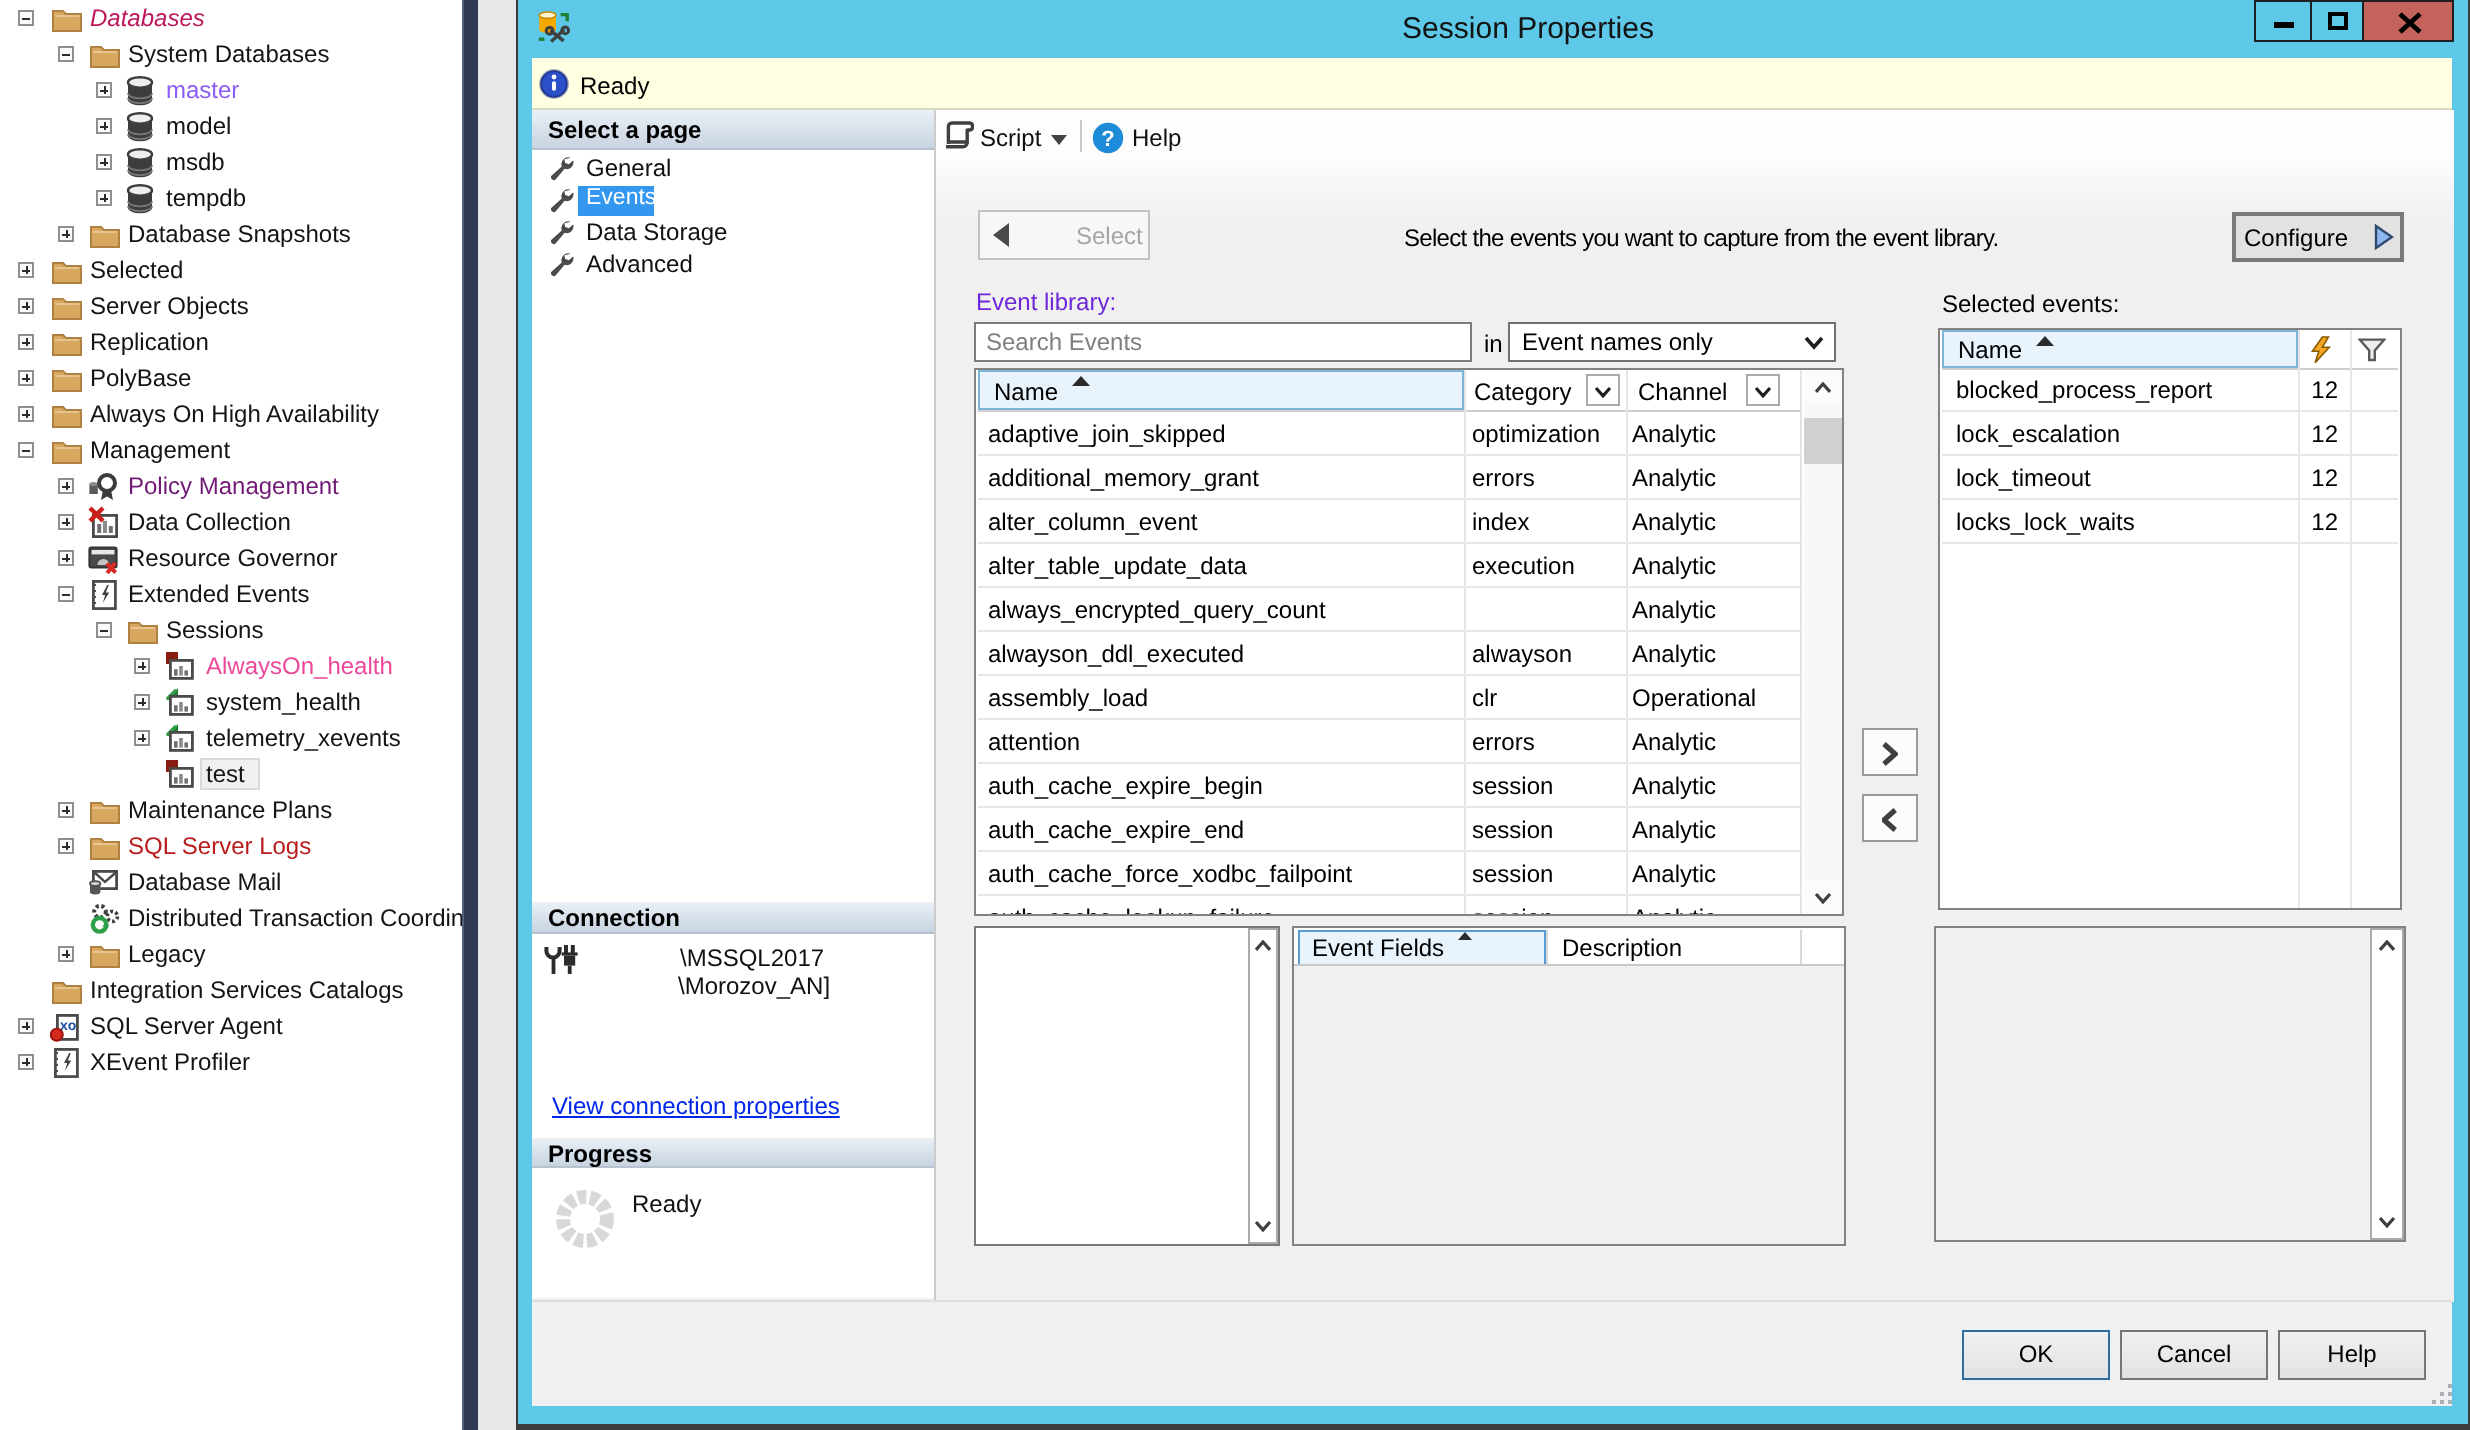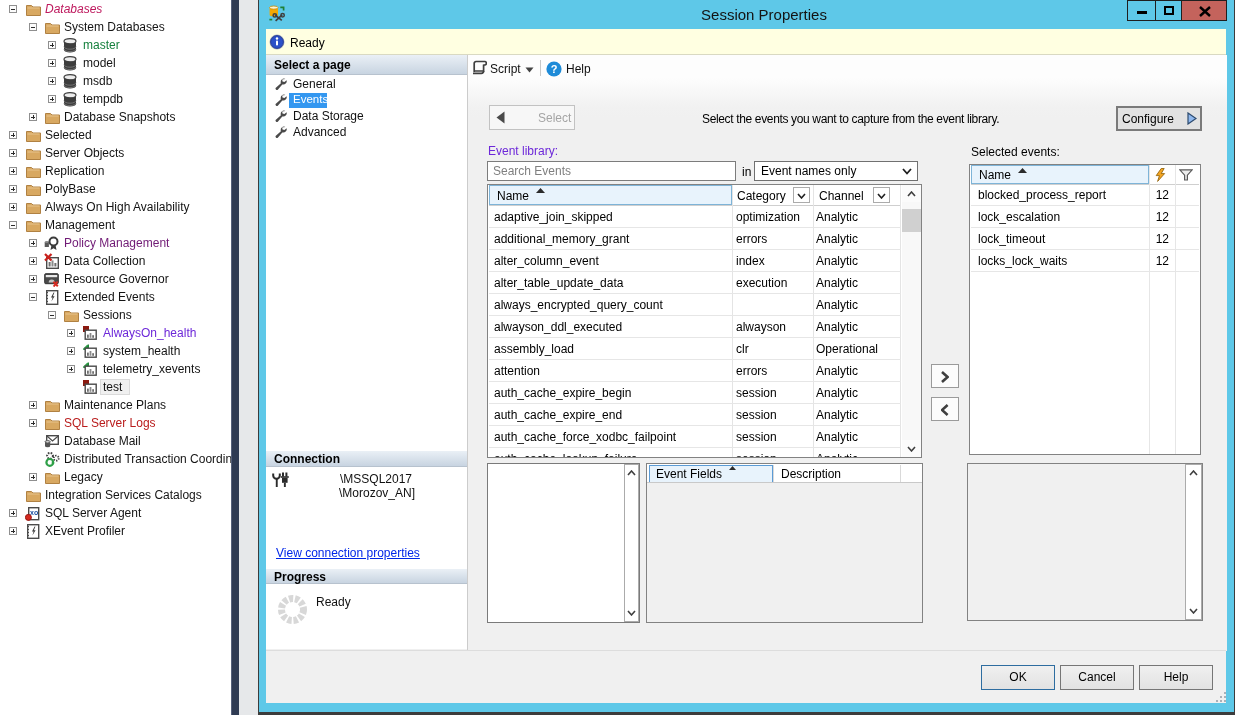--- a/index.html
+++ b/index.html
@@ -25,21 +25,21 @@
     <div style="left:48px;top:41px;width:8px;height:8px;background:#fcfcfc;border:1px solid #8f8f8f;">
       <div style="left:1px;top:2.5px;width:4px;height:1px;background:#2b2b2b"></div>
       <div style="left:2.5px;top:1px;width:1px;height:4px;background:#2b2b2b"></div>
     </div>
     <svg style="left:63px;top:38px" width="14" height="15" viewBox="0 0 14 15">
       <path d="M1 3.2 L1 12 A6 2.6 0 0 0 13 12 L13 3.2 Z" fill="#3D3D3D"></path>
       <ellipse cx="7" cy="3.2" rx="6" ry="2.6" fill="#EDEDED" stroke="#3D3D3D" stroke-width="1.2"></ellipse>
       <path d="M1 8.6 A6 2.6 0 0 0 13 8.6" fill="none" stroke="#777" stroke-width="0.9"></path>
       <path d="M1 11 A6 2.6 0 0 0 13 11" fill="none" stroke="#777" stroke-width="0.9"></path>
     </svg>
-    <div style="left:83px;top:37.0px;height:16px;line-height:16px;font-size:12px;color:#15803d;white-space:nowrap;">master</div>
+    <div style="left:83px;top:37.0px;height:16px;line-height:16px;font-size:12px;color:#8b5cf6;white-space:nowrap;">master</div>
     <div style="left:48px;top:59px;width:8px;height:8px;background:#fcfcfc;border:1px solid #8f8f8f;">
       <div style="left:1px;top:2.5px;width:4px;height:1px;background:#2b2b2b"></div>
       <div style="left:2.5px;top:1px;width:1px;height:4px;background:#2b2b2b"></div>
     </div>
     <svg style="left:63px;top:56px" width="14" height="15" viewBox="0 0 14 15">
       <path d="M1 3.2 L1 12 A6 2.6 0 0 0 13 12 L13 3.2 Z" fill="#3D3D3D"></path>
       <ellipse cx="7" cy="3.2" rx="6" ry="2.6" fill="#EDEDED" stroke="#3D3D3D" stroke-width="1.2"></ellipse>
       <path d="M1 8.6 A6 2.6 0 0 0 13 8.6" fill="none" stroke="#777" stroke-width="0.9"></path>
       <path d="M1 11 A6 2.6 0 0 0 13 11" fill="none" stroke="#777" stroke-width="0.9"></path>
     </svg>
@@ -185,21 +185,21 @@
       <div style="left:1px;top:2.5px;width:4px;height:1px;background:#2b2b2b"></div>
       <div style="left:2.5px;top:1px;width:1px;height:4px;background:#2b2b2b"></div>
     </div>
     <svg style="left:83px;top:326px" width="14" height="14" viewBox="0 0 14 14">
       <rect x="0" y="0" width="6" height="6" fill="#8B1A10"></rect>
       <rect x="2.2" y="4.2" width="11" height="9" fill="#fff" stroke="#4a4a4a" stroke-width="1.4"></rect>
       <rect x="4" y="8.6" width="1.8" height="3.2" fill="#707070"></rect>
       <rect x="6.6" y="7" width="1.8" height="4.8" fill="#8a8a8a"></rect>
       <rect x="9.2" y="9.2" width="1.8" height="2.6" fill="#707070"></rect>
     </svg>
-    <div style="left:103px;top:325.0px;height:16px;line-height:16px;font-size:12px;color:#6d28d9;white-space:nowrap;">AlwaysOn_health</div>
+    <div style="left:103px;top:325.0px;height:16px;line-height:16px;font-size:12px;color:#ec4899;white-space:nowrap;">AlwaysOn_health</div>
     <div style="left:67px;top:347px;width:8px;height:8px;background:#fcfcfc;border:1px solid #8f8f8f;">
       <div style="left:1px;top:2.5px;width:4px;height:1px;background:#2b2b2b"></div>
       <div style="left:2.5px;top:1px;width:1px;height:4px;background:#2b2b2b"></div>
     </div>
     <svg style="left:83px;top:344px" width="14" height="14" viewBox="0 0 14 14">
       <path d="M0 6 L6 6 L6 0 Z" fill="#1F7F34"></path>
       <path d="M0.5 5.5 L5 1" stroke="#2E9E47" stroke-width="1.6"></path>
       <rect x="2.2" y="4.2" width="11" height="9" fill="#fff" stroke="#4a4a4a" stroke-width="1.4"></rect>
       <rect x="4" y="8.6" width="1.8" height="3.2" fill="#707070"></rect>
       <rect x="6.6" y="7" width="1.8" height="4.8" fill="#8a8a8a"></rect>

